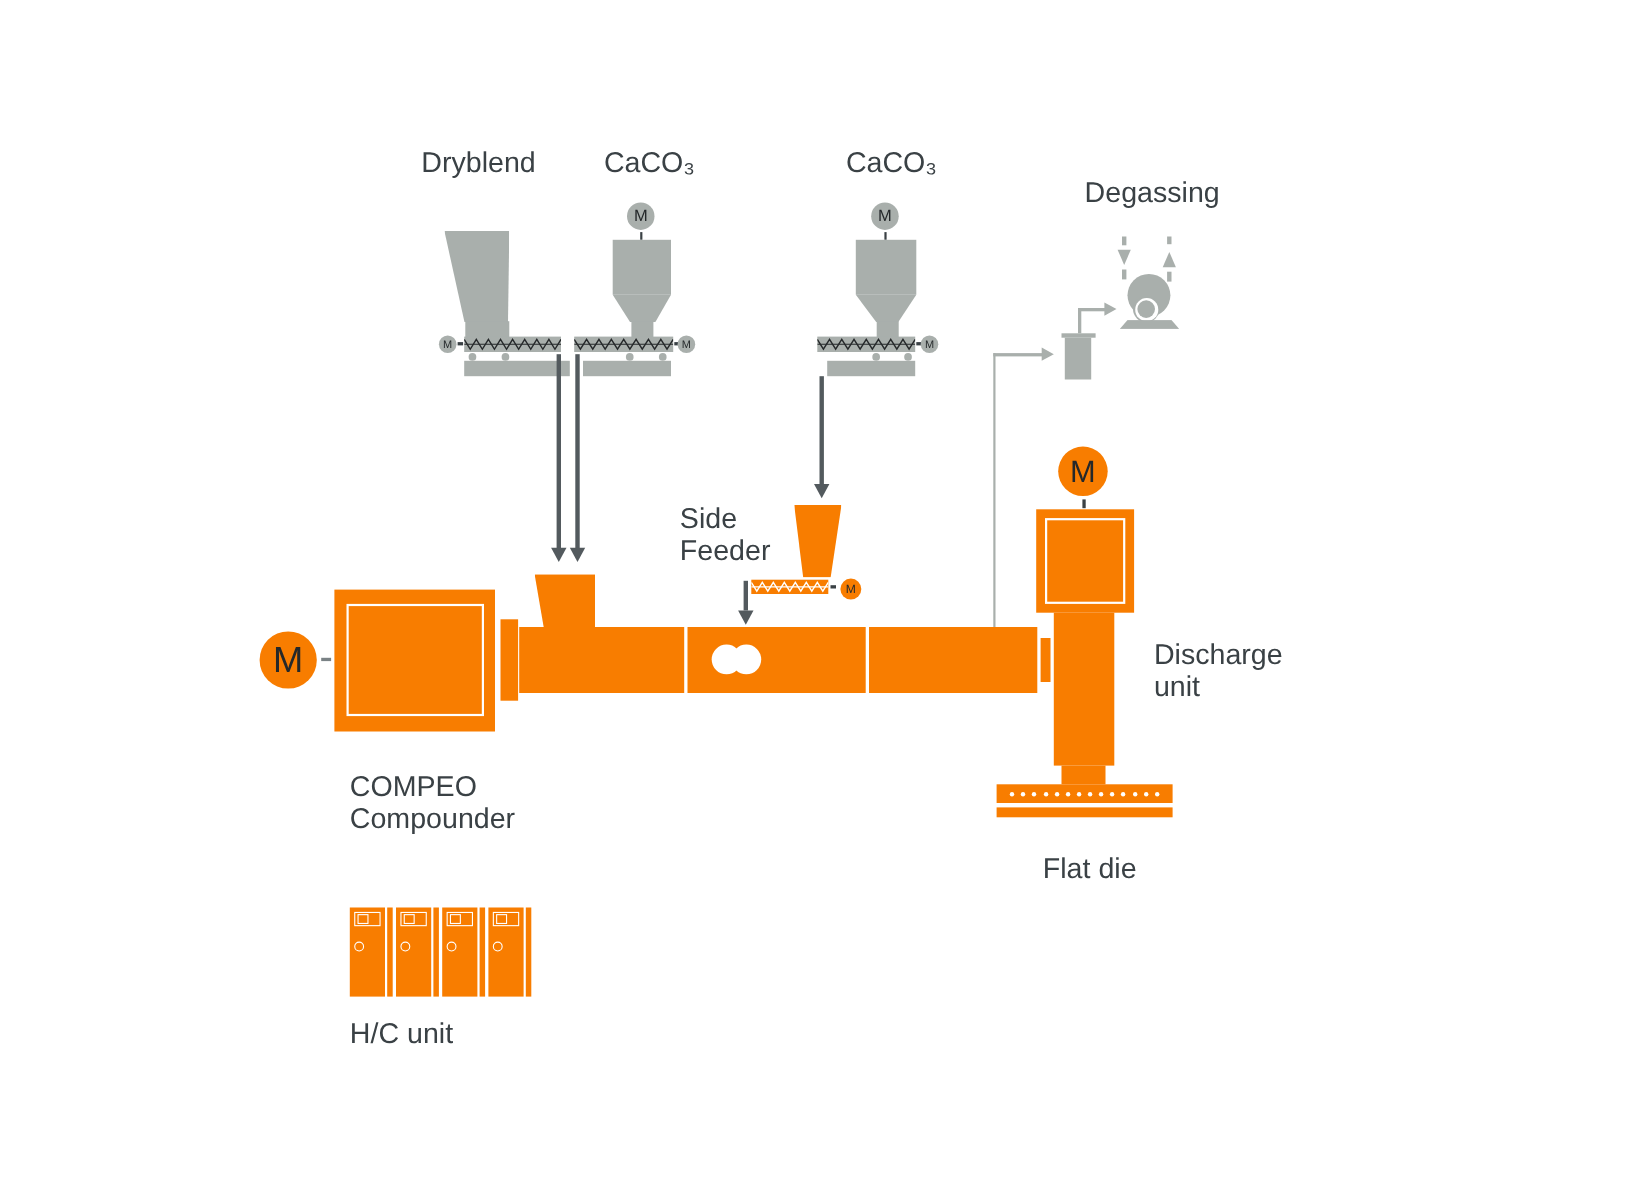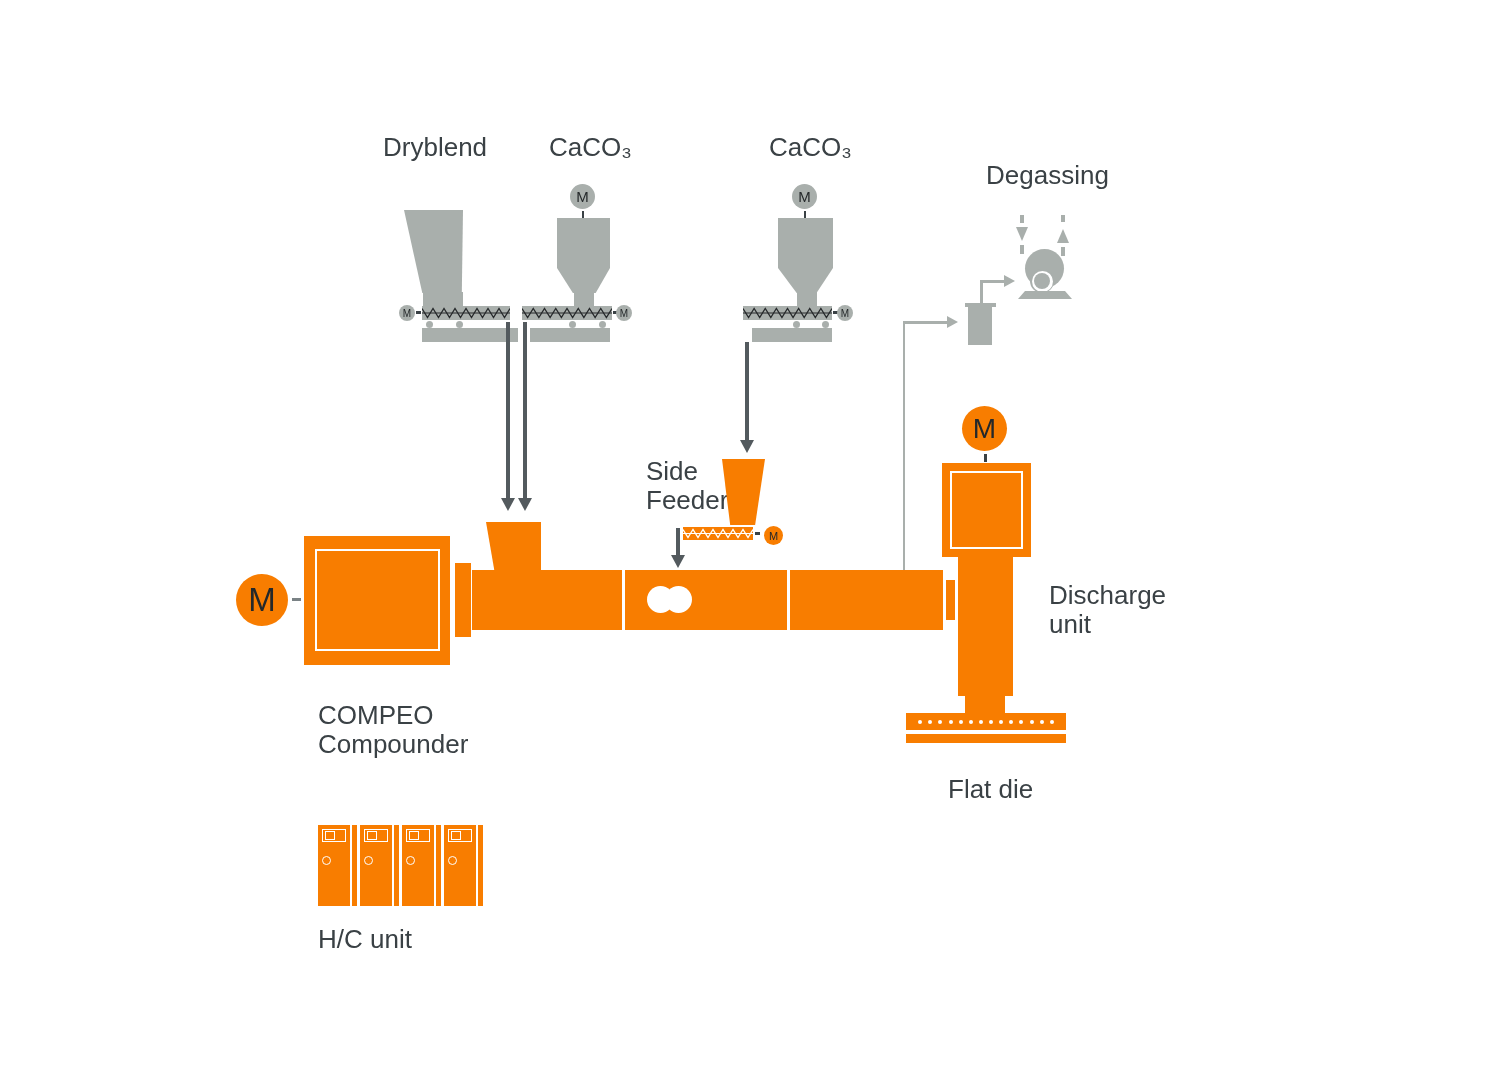--- a/index.html
+++ b/index.html
@@ -48,21 +48,21 @@
 </style>
 </head>
 <body>
 
 <div id="canvas" style="background: rgb(255, 255, 255);">
 
   <div class="lbl" style="left:383px;top:133px">Dryblend</div>
   <div class="lbl" style="left:549px;top:133px">CaCO₃</div>
   <div class="lbl" style="left:769px;top:133px">CaCO₃</div>
   <div class="lbl" style="left:986px;top:161px">Degassing</div>
-  <div class="lbl" style="left:646px;top:457px">Side
+  <div class="lbl" style="left:618px;top:457px">Side
 Feeder</div>
   <div class="lbl" style="left:1049px;top:581px">Discharge
 unit</div>
   <div class="lbl" style="left:318px;top:701px">COMPEO
 Compounder</div>
   <div class="lbl" style="left:948px;top:775px">Flat die</div>
   <div class="lbl" style="left:318px;top:925px">H/C unit</div>
 
   <div class="abs gray" style="left:404px;top:210px;width:59px;height:83px;clip-path:polygon(0% 0%,100% 0%,98% 100%,31% 100%)"></div>
   <div class="abs gray" style="left:423px;top:292px;width:40px;height:15px"></div>

